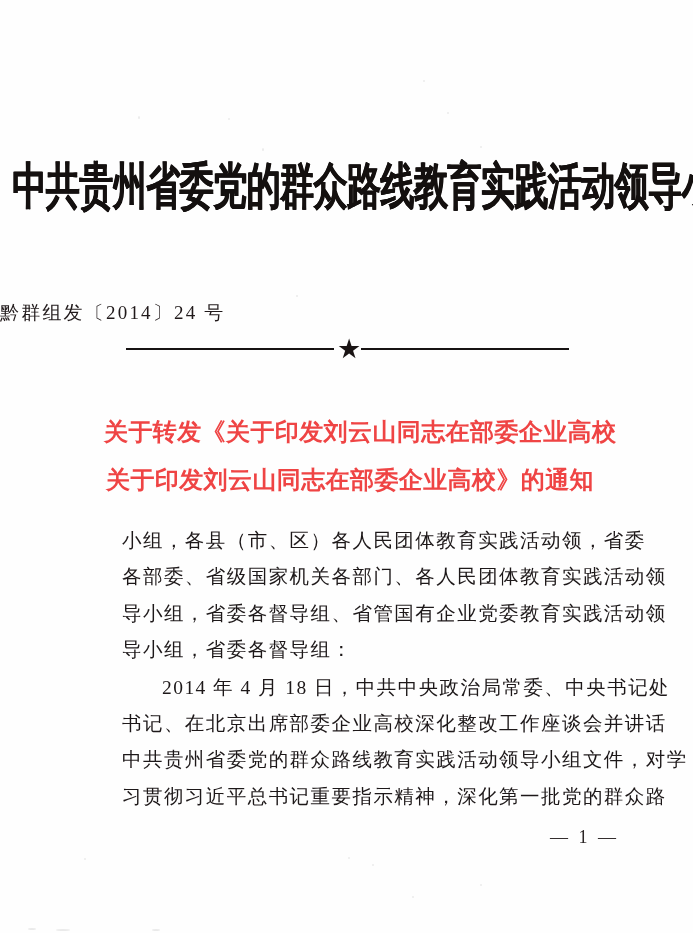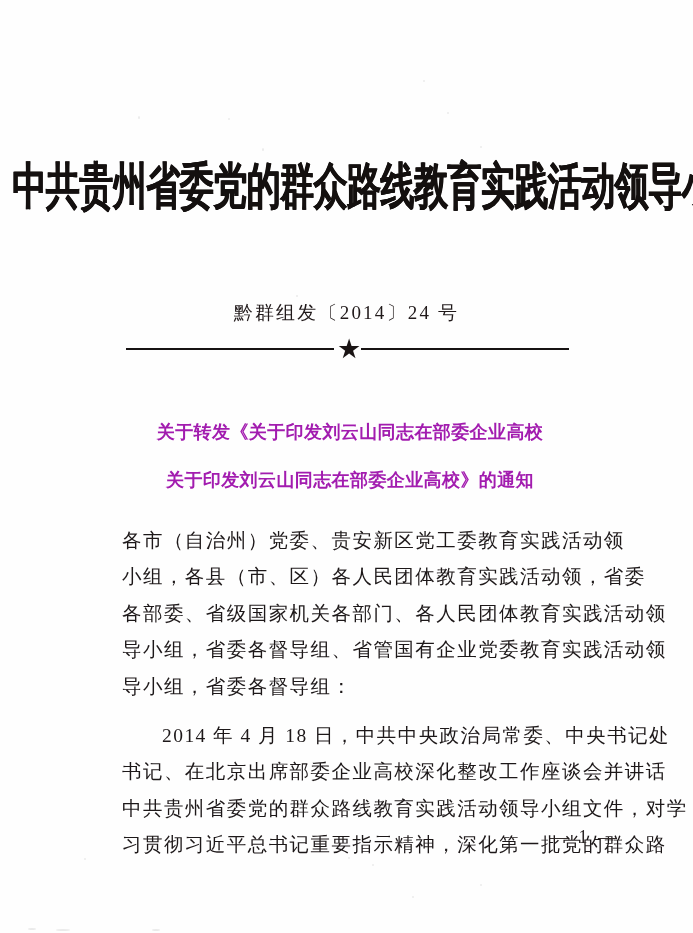--- a/index.html
+++ b/index.html
@@ -51,21 +51,21 @@
     transform-origin: center top;
     text-shadow: 0.5px 0 0 #14100f, -0.4px 0 0 #14100f;
   }
 
   
   #docnum-row {
     position: absolute;
     top: 300px;
     left: 0;
     width: 693px;
-    text-align: center;
+    text-align: left;
   }
   #docnum {
     font-family: "Liberation Serif", "DejaVu Serif", serif;
     font-size: 19px;
     color: #20191a;
     letter-spacing: 2.2px;
     white-space: nowrap;
   }
 
   
@@ -100,44 +100,44 @@
   #subject {
     position: absolute;
     top: 408px;
     left: 104px;
     width: 492px;
     text-align: center;
   }
   #subject .sline {
     font-family: "DejaVu Serif", "Liberation Serif", serif;
     font-weight: 700;
-    font-size: 18px;
+    font-size: 24px;
     line-height: 48px;
-    color: #a21caf;
+    color: #ef4444;
     letter-spacing: 0.4px;
     white-space: nowrap;
   }
 
   
   #body-text {
     position: absolute;
     top: 523px;
     left: 122px;
     width: 470px;
   }
   #body-text .bline {
     font-family: "Liberation Serif", "DejaVu Serif", serif;
     font-size: 19.5px;
     line-height: 36.4px;
     color: #1d1819;
     letter-spacing: 1.45px;
     white-space: nowrap;
   }
   #body-text .bline.indent { text-indent: 40px; }
-  #body-text .bline.gap { margin-top: 13px; }
+  #body-text .bline.gap { margin-top: 1px; }
 
   
   #pagenum {
     position: absolute;
     top: 827px;
     left: 0;
     width: 693px;
     text-align: right;
     padding-right: 74px;
     box-sizing: border-box;
@@ -183,21 +183,20 @@
     <span id="star">★</span>
     <span class="rule right"></span>
   </div>
 
   <div id="subject">
     <div class="sline">关于转发《关于印发刘云山同志在部委企业高校</div>
     <div class="sline">关于印发刘云山同志在部委企业高校》的通知</div>
   </div>
 
   <div id="body-text">
-    <div class="bline">各市（自治州）党委、贵安新区党工委教育实践活动领</div>
     <div class="bline">小组，各县（市、区）各人民团体教育实践活动领，省委</div>
     <div class="bline">各部委、省级国家机关各部门、各人民团体教育实践活动领</div>
     <div class="bline">导小组，省委各督导组、省管国有企业党委教育实践活动领</div>
     <div class="bline">导小组，省委各督导组：</div>
 
     <div class="bline indent gap">2014 年 4 月 18 日，中共中央政治局常委、中央书记处</div>
     <div class="bline">书记、在北京出席部委企业高校深化整改工作座谈会并讲话</div>
     <div class="bline">中共贵州省委党的群众路线教育实践活动领导小组文件，对学</div>
     <div class="bline">习贯彻习近平总书记重要指示精神，深化第一批党的群众路</div>
   </div>

